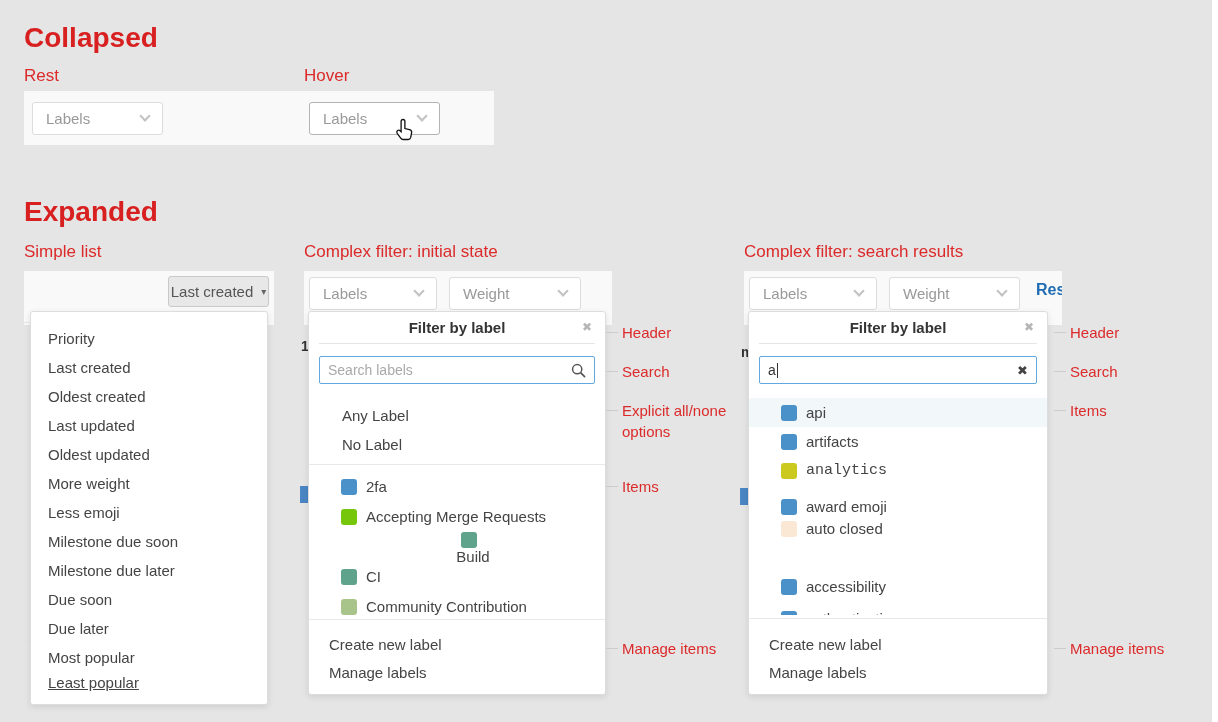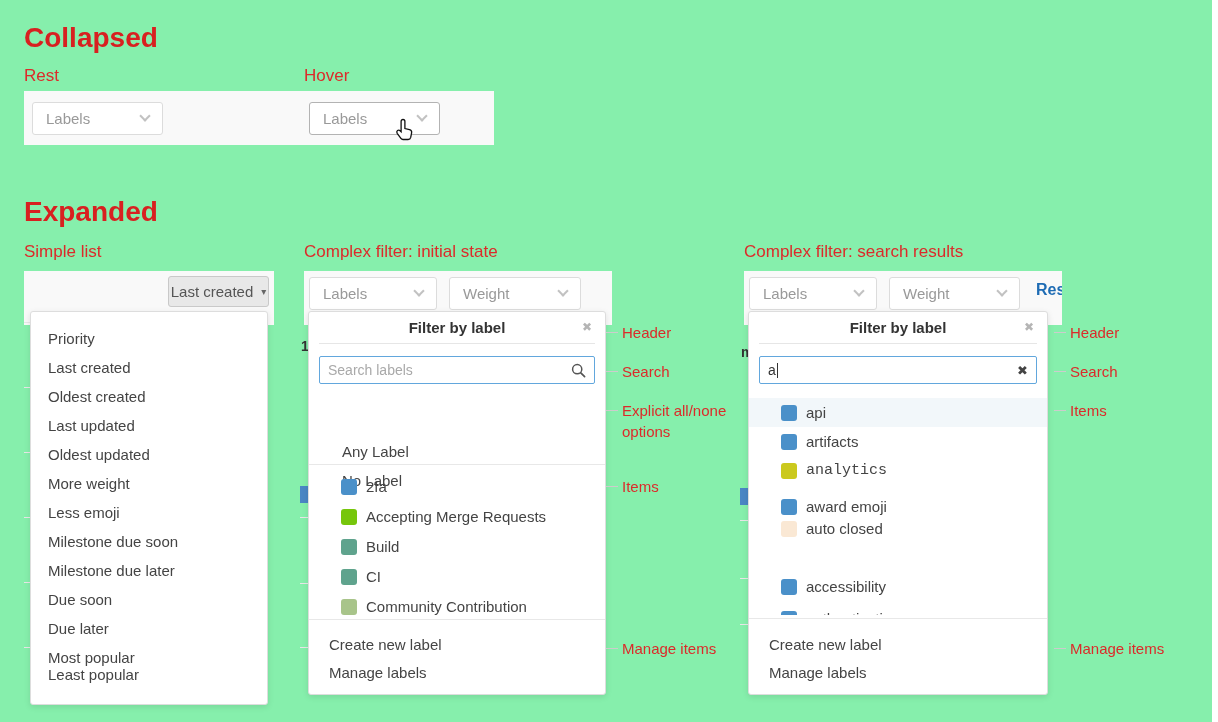--- a/index.html
+++ b/index.html
@@ -1,18 +1,18 @@
 <!DOCTYPE html>
 <html><head>
 <meta charset="utf-8">
 <style>
   * { margin:0; padding:0; box-sizing:border-box; }
   html,body { background:#fff; }
   body { font-family:"Liberation Sans","DejaVu Sans",sans-serif; }
-  #stage { position:relative; width:1212px; height:722px; background:#86efac; overflow:hidden; }
+  #stage { position:relative; width:1212px; height:722px; background:#e5e5e5; overflow:hidden; }
 
   .h1 { position:absolute; font-size:28px; font-weight:700; color:#d82020; }
   .sub { position:absolute; font-size:17px; color:#dc2a2a; }
   .strip { position:absolute; background:#f9f9f9; }
 
   
   .dd { position:absolute; height:33px; background:#fff; border:1px solid #dcdcdc; border-radius:3px;
         display:flex; align-items:center; justify-content:space-between; padding:0 13px; }
   .dd.hovered { border-color:#b3b3b3; }
   .dd .ddlbl { font-size:15px; color:#999; }
@@ -35,21 +35,21 @@
 
   .search { position:absolute; left:10px; right:10px; top:44px; height:28px; border:1px solid #62a7dd;
             border-radius:2px; background:#fff; display:flex; align-items:center; padding:0 8px; }
   .search .ph { font-size:14px; color:#a9a9a9; flex:1; }
   .search .val { font-size:14px; color:#333; flex:1; display:flex; align-items:center; }
   .search .caret-bar { display:inline-block; width:1px; height:15px; background:#333; margin-left:1px; }
   .search .clear { font-size:13px; color:#444; font-weight:700; }
 
   .row { position:absolute; left:0; right:0; height:29px; display:flex; align-items:center;
          font-size:15px; color:#444; padding-left:32px; }
-  .row.plain { padding-left:33px;margin-top:36px; }
+  .row.plain { padding-left:33px; }
   .row.hl { background:#f2f7fa; }
   .chip { width:16px; height:16px; border-radius:3px; margin-right:9px; flex:0 0 auto; }
   .srow { position:absolute; left:0; right:0; height:29px; display:flex; align-items:center;
           font-size:15px; color:#444; padding-left:17px; }
   .frow { position:absolute; left:0; right:0; height:28px; display:flex; align-items:center;
           font-size:15px; color:#444; padding-left:20px; }
 
   
   .ann { position:absolute; font-size:15px; color:#dc2a2a; line-height:21px; }
   .ann::before { content:""; position:absolute; left:-16px; top:10px; width:12px; height:1px; background:#ccc; }
@@ -111,21 +111,21 @@
     <div class="srow" style="top:70px;">Oldest created</div>
     <div class="srow" style="top:99px;">Last updated</div>
     <div class="srow" style="top:128px;">Oldest updated</div>
     <div class="srow" style="top:157px;">More weight</div>
     <div class="srow" style="top:186px;">Less emoji</div>
     <div class="srow" style="top:215px;">Milestone due soon</div>
     <div class="srow" style="top:244px;">Milestone due later</div>
     <div class="srow" style="top:273px;">Due soon</div>
     <div class="srow" style="top:302px;">Due later</div>
     <div class="srow" style="top:331px;">Most popular</div>
-    <div class="srow" style="top:348px;">Least popular</div>
+    <div class="srow" style="top:356px;text-decoration:underline;">Least popular</div>
   </div>
 
   <div class="sub" style="left:304px; top:242px;">Complex filter: initial state</div>
   <div class="strip" style="left:304px; top:271px; width:308px; height:54px;"></div>
 
   <div class="dd" style="left:309px; top:277px; width:128px;">
     <span class="ddlbl">Labels</span>
     <span class="chev"></span>
   </div>
   <div class="dd" style="left:449px; top:277px; width:132px;">
@@ -158,21 +158,21 @@
     <div class="hr-full" style="top:152px;"></div>
 
     <div class="row" style="top:160px;">
       <span class="chip" style="background: rgb(74, 144, 201);"></span>
       <span>2fa</span>
     </div>
     <div class="row" style="top:190px;">
       <span class="chip" style="background: rgb(118, 198, 11);"></span>
       <span>Accepting Merge Requests</span>
     </div>
-    <div class="row" style="top:220px;">
+    <div class="row" style="top:220px;flex-direction:column;">
       <span class="chip" style="background: rgb(95, 163, 141);"></span>
       <span>Build</span>
     </div>
     <div class="row" style="top:250px;">
       <span class="chip" style="background: rgb(95, 163, 141);"></span>
       <span>CI</span>
     </div>
     <div class="row" style="top:280px;">
       <span class="chip" style="background: rgb(168, 196, 138);"></span>
       <span>Community Contribution</span>

